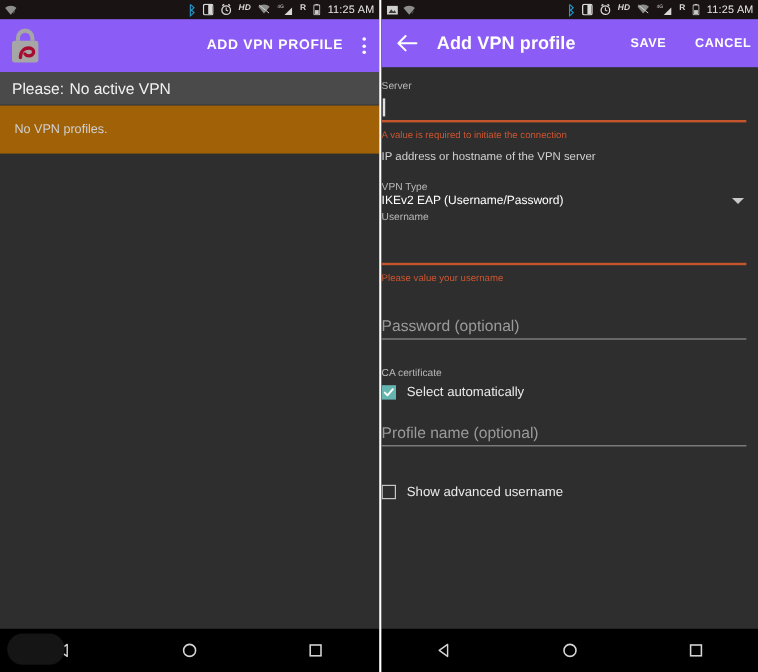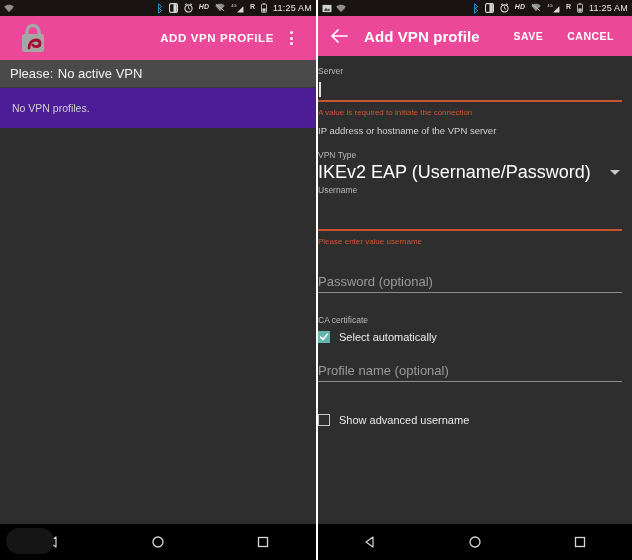--- a/index.html
+++ b/index.html
@@ -28,22 +28,22 @@
   }
   .sb-ico { display:inline-flex; align-items:center; justify-content:center;
             color:#d8d8d8; line-height:1; }
   .sb-text { color:#e8e8e8; font-size:9px; letter-spacing:.2px;
              white-space:nowrap; }
   .sb-hd { color:#d8d8d8; font-size:7px; font-style:italic; font-weight:bold; }
   .sb-r { color:#d8d8d8; font-size:7px; font-weight:bold; }
 
   
   .appbar {
-    background:#ec4899; height:44px;
-    display:flex; align-items:center; padding:0 16px;
+    background:#8b5cf6; height:44px;
+    display:flex; align-items:center; padding:0 4px;
     position:relative;
   }
   .appbar.right-bar { height:40px; padding-left:10px; }
   .logo { width:34px; height:34px; flex:0 0 34px; }
   .appbar-spacer { flex:1; }
   .appbar-action {
     color:#ffffff; font-size:11.5px; font-weight:bold;
     letter-spacing:.6px; white-space:nowrap;
   }
   .overflow-dots {
@@ -63,21 +63,21 @@
 
   
   .status-band {
     background:#4a4a4a; height:28px;
     display:flex; align-items:center; padding:0 10px;
     border-bottom:1px solid #3a3a3a;
   }
   .status-band .lbl { color:#f2f2f2; font-size:13px; }
   .status-band .val { color:#f2f2f2; font-size:13px; }
   .empty-msg { color:#cfcfcf; font-size:10.5px; padding:14px 12px; }
-  .left-body { background:#4c1d95; flex:1; }
+  .left-body { background:#a16207; flex:1; }
 
   
   .form { padding:10px 10px 0 0; }
   .field { margin-bottom:2px; }
   .flabel { color:#b9b9b9; font-size:8.5px; margin-bottom:2px; }
   .finput {
     height:22px; display:flex; align-items:center;
     color:#ffffff; font-size:13px;
   }
   .finput .placeholder { color:#9a9a9a; font-size:13px; }
@@ -87,21 +87,21 @@
   }
   .uline { height:2px; background:#c4552c; }
   .uline.plain { height:1px; background:#8d8d8d; }
   .ferror { color:#cc5531; font-size:8px; padding:6px 0 2px 0; }
   .fhelp  { color:#d2d2d2; font-size:9.5px; padding:6px 0 2px 0; }
 
   .select-row {
     display:flex; align-items:center; justify-content:space-between;
     padding-right:2px;
   }
-  .select-value { color:#ffffff; font-size:18px; }
+  .select-value { color:#ffffff; font-size:10px; }
   .chevron {
     width:0; height:0;
     border-left:5px solid transparent; border-right:5px solid transparent;
     border-top:5px solid #c9c9c9;
   }
 
   .check-row { display:flex; align-items:center; gap:9px; padding:4px 0; }
   .cbox {
     width:12px; height:12px; flex:0 0 12px;
     display:flex; align-items:center; justify-content:center;
@@ -333,21 +333,21 @@
         </div>
       </div>
 
       <div class="field">
         <div class="flabel">Username</div>
         <div class="finput">
           <span></span>
         </div>
         <div class="sp-sm"></div>
         <div class="uline"></div>
-        <div class="ferror">Please enter value username</div>
+        <div class="ferror">Please value your username</div>
       </div>
 
       <div class="sp-md"></div>
 
       <div class="field">
         <div class="finput">
           <span class="placeholder">Password (optional)</span>
         </div>
         <div class="uline plain"></div>
       </div>

